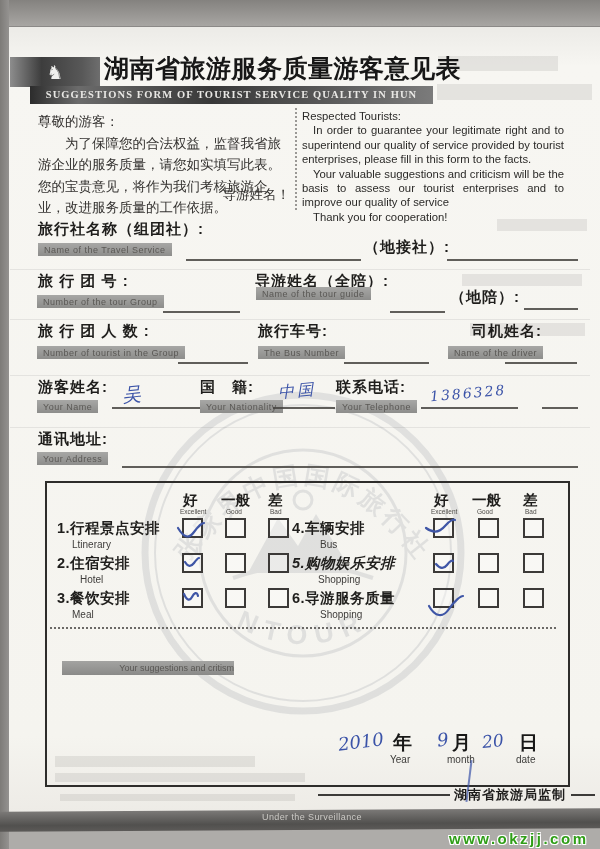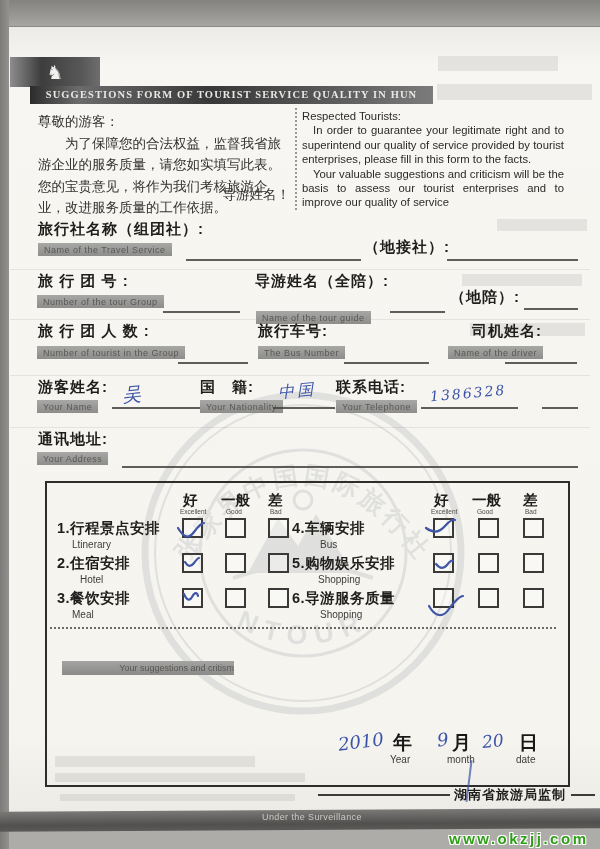--- a/index.html
+++ b/index.html
@@ -100,45 +100,47 @@
   <div class="abs ghost" style="left:55px;top:773px;width:250px;height:9px;"></div>
   <div class="abs ghost" style="left:60px;top:794px;width:235px;height:7px;"></div>
   <div class="abs gline" style="left:10px;top:269px;width:580px;"></div>
   <div class="abs gline" style="left:10px;top:319px;width:580px;"></div>
   <div class="abs gline" style="left:10px;top:375px;width:580px;"></div>
   <div class="abs gline" style="left:10px;top:427px;width:580px;"></div>
 
   <div class="abs logo">
     <span>♞</span>
   </div>
+  <div class="abs title">湖南省旅游服务质量游客意见表</div>
   <div class="abs subbar">SUGGESTIONS FORM OF TOURIST SERVICE QUALITY IN HUN</div>
 
   <div class="abs introzh">
     <div>尊敬的游客：</div>
     <div>　　为了保障您的合法权益，监督我省旅游企业的服务质量，请您如实填写此表。您的宝贵意见，将作为我们考核旅游企业，改进服务质量的工作依据。</div>
   </div>
   <div class="abs introthanks">导游姓名！</div>
   <div class="abs idiv"></div>
   <div class="abs introen">
     <div>Respected Tourists:</div>
     <div class="ip">In order to guarantee your legitimate right and to superintend our quality of service provided by tourist enterprises, please fill in this form to the facts.</div>
     <div class="ip">Your valuable suggestions and criticism will be the basis to assess our tourist enterprises and to improve our quality of service</div>
+    <div class="ip">Thank you for cooperation!</div>
   </div>
 
   <div class="abs lbl" style="left:38px;top:220px;">旅行社名称（组团社）:</div>
   <div class="abs ebar" style="left:38px;top:243px;">Name of the Travel Service</div>
   <div class="abs uline" style="left:186px;top:259px;width:175px;"></div>
   <div class="abs lbl" style="left:364px;top:238px;">（地接社）:</div>
   <div class="abs uline" style="left:447px;top:259px;width:131px;"></div>
 
   <div class="abs lbl" style="left:38px;top:272px;">旅 行 团 号 :</div>
   <div class="abs ebar" style="left:37px;top:295px;">Number of the tour Group</div>
   <div class="abs uline" style="left:163px;top:311px;width:77px;"></div>
   <div class="abs lbl" style="left:255px;top:272px;">导游姓名（全陪）:</div>
-  <div class="abs ebar" style="left:256px;top:311px;">Name of the tour guide</div>
+  <div class="abs ebar" style="left:256px;top:287px;">Name of the tour guide</div>
   <div class="abs uline" style="left:390px;top:311px;width:55px;"></div>
   <div class="abs lbl" style="left:450px;top:288px;">（地陪）:</div>
   <div class="abs uline" style="left:524px;top:308px;width:54px;"></div>
 
   <div class="abs lbl" style="left:38px;top:322px;">旅 行 团 人 数 :</div>
   <div class="abs ebar" style="left:37px;top:346px;">Number of tourist in the Group</div>
   <div class="abs uline" style="left:178px;top:362px;width:70px;"></div>
   <div class="abs lbl" style="left:258px;top:322px;">旅行车号:</div>
   <div class="abs ebar" style="left:258px;top:346px;">The Bus Number</div>
   <div class="abs uline" style="left:344px;top:362px;width:85px;"></div>
@@ -197,21 +199,21 @@
   <div class="abs cb" style="left:182px;top:588px;"></div>
   <div class="abs cb" style="left:225px;top:588px;"></div>
   <div class="abs cb" style="left:268px;top:588px;"></div>
 
   <div class="abs item" style="left:292px;top:519px;">4.车辆安排</div>
   <div class="abs itemen" style="left:320px;top:539px;">Bus</div>
   <div class="abs cb" style="left:433px;top:518px;"></div>
   <div class="abs cb" style="left:478px;top:518px;"></div>
   <div class="abs cb" style="left:523px;top:518px;"></div>
 
-  <div class="abs item" style="left:292px;top:554px;">5.购物娱乐安排</div>
+  <div class="abs item" style="left:292px;top:554px;font-style:italic;">5.购物娱乐安排</div>
   <div class="abs itemen" style="left:318px;top:574px;">Shopping</div>
   <div class="abs cb" style="left:433px;top:553px;"></div>
   <div class="abs cb" style="left:478px;top:553px;"></div>
   <div class="abs cb" style="left:523px;top:553px;"></div>
 
   <div class="abs item" style="left:292px;top:589px;">6.导游服务质量</div>
   <div class="abs itemen" style="left:320px;top:609px;">Shopping</div>
   <div class="abs cb" style="left:433px;top:588px;"></div>
   <div class="abs cb" style="left:478px;top:588px;"></div>
   <div class="abs cb" style="left:523px;top:588px;"></div>

